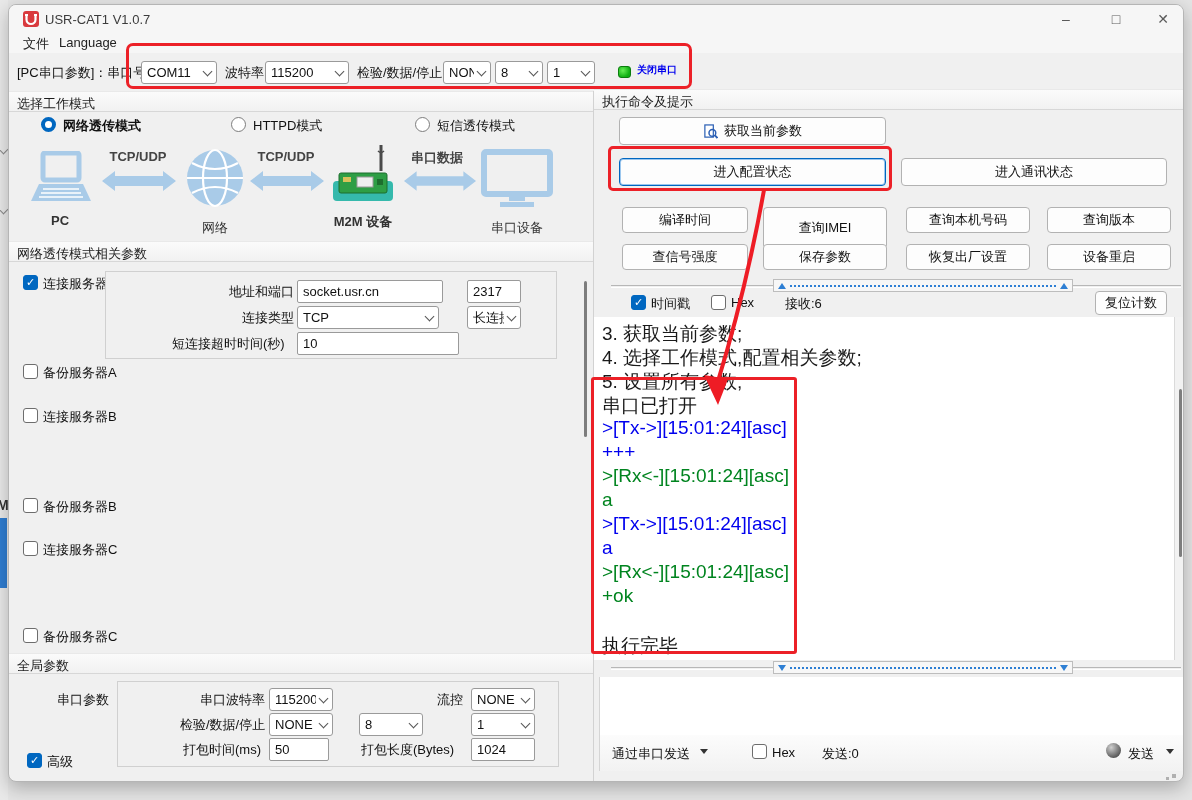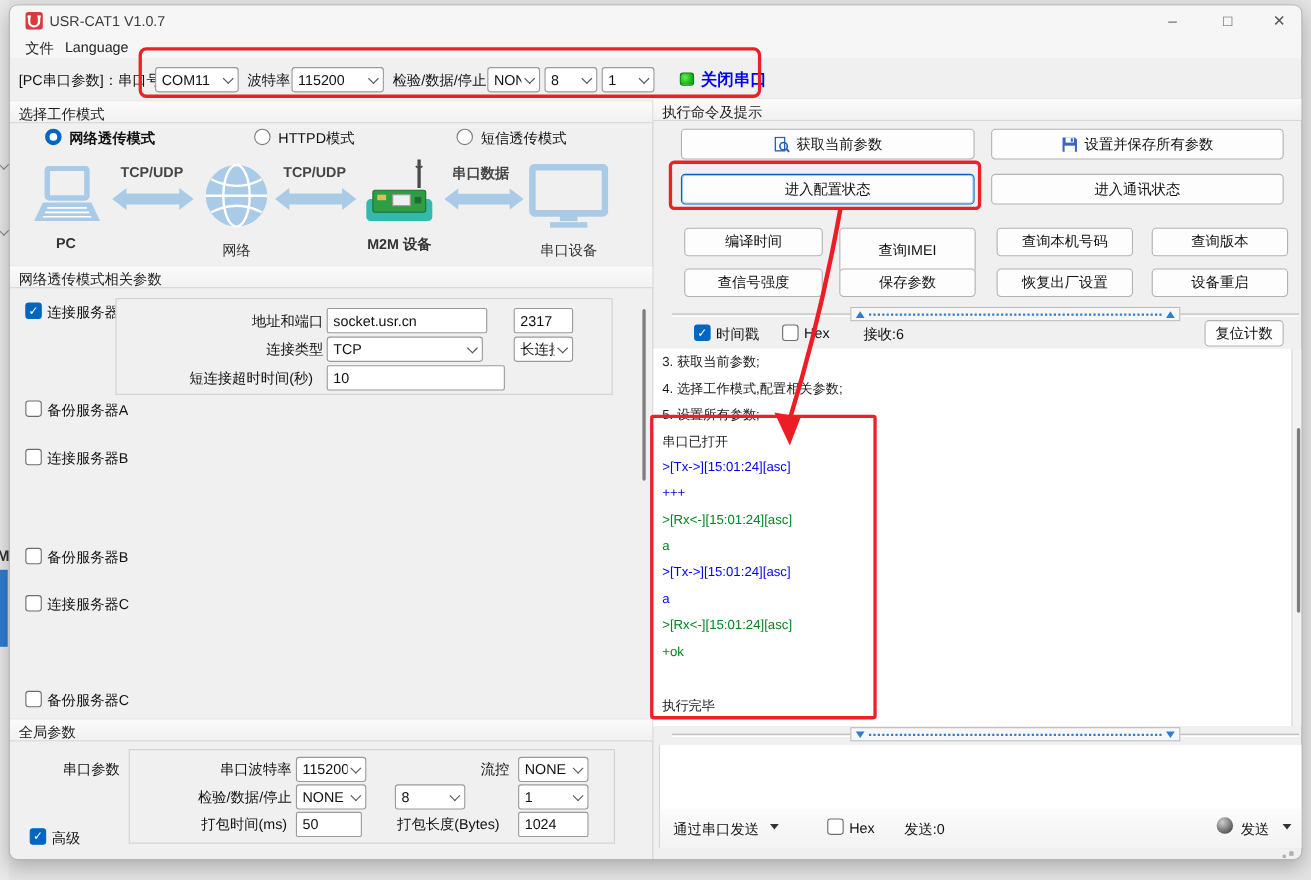--- a/index.html
+++ b/index.html
@@ -25,21 +25,21 @@
   .combo { position:absolute; height:23px; background:#fff; border:1px solid #9a9a9a; border-radius:3px;
            display:flex; align-items:center; justify-content:space-between; padding:0 5px; font-size:13px; color:#111;
            overflow:hidden; white-space:nowrap; }
   .combo .val { overflow:hidden; white-space:nowrap; }
   .chev { width:7px; height:7px; border-right:1.4px solid #555; border-bottom:1.4px solid #555;
           transform:rotate(45deg); flex:0 0 auto; margin-left:4px; margin-top:-3px; }
   .input { position:absolute; height:23px; background:#fff; border:1px solid #9a9a9a; border-radius:2px;
            font-size:13px; color:#111; padding:0 5px; font-family:inherit; }
   .led { position:absolute; width:13px; height:12px; border-radius:3px;
          background:radial-gradient(circle at 35% 35%, #66ee55, #0fae12 70%); border:1px solid #0a7d0d; }
-  .close-serial { position:absolute; font-size:15px; font-weight:bold; color:#0000ee; }
+  .close-serial { position:absolute; font-size:10px; font-weight:bold; color:#0000ee; }
 
   
   .sec-header { position:absolute; height:21px; background:linear-gradient(#fbfbfb,#f1f1f1);
                 border-top:1px solid #e9e9e9; border-bottom:1px solid #d7d7d7;
                 font-size:13px; color:#1c1c1c; padding:3px 8px; }
   .divider-v { position:absolute; background:#d2d2d2; width:1px; }
 
   
   .radio { position:absolute; width:15px; height:15px; border-radius:50%; background:#fff; border:1px solid #7d7d7d; }
   .radio.sel { border:4.5px solid #0067c0; }
@@ -59,21 +59,21 @@
   .groove { position:absolute; height:3px; border-top:1px solid #b7b7b7; border-bottom:1px solid #fff; }
   .track { position:absolute; height:13px; background:#f7f7f7; border:1px solid #bdbdbd;
            display:flex; align-items:center; padding:0 4px; }
   .dotted { flex:1; border-top:2px dotted #2e7fd4; margin:0 4px; }
   .tri-up { width:0; height:0; border-left:4px solid transparent; border-right:4px solid transparent; border-bottom:6px solid #2e7fd4; }
   .tri-down { width:0; height:0; border-left:4px solid transparent; border-right:4px solid transparent; border-top:6px solid #2e7fd4; }
   .vscroll-track { position:absolute; background:#f2f2f2; border-left:1px solid #dadada; }
   .vscroll-thumb { position:absolute; width:3px; background:#7d7d7d; border-radius:2px; }
 
   
-  .log-area { position:absolute; background:#fff; font-size:12px; overflow:hidden; }
+  .log-area { position:absolute; background:#fff; font-size:19px; overflow:hidden; }
   .log-line { position:absolute; left:8px; white-space:pre; }
   .c-black { color:#1a1a1a; } .c-blue { color:#0000ee; } .c-green { color:#00841f; }
 
   
   .red-box { position:absolute; border:3px solid #ec2027; pointer-events:none; z-index:50; }
   .anno-svg { position:absolute; pointer-events:none; z-index:51; }
 
   
   .edge-left { position:absolute; left:0; top:0; width:8px; height:800px; background:#e9e9e9; }
   .desk-strip { position:absolute; left:0; top:782px; width:1192px; height:18px; background:#dbdbdb; border-top:1px solid #c4c4c4; }
@@ -275,29 +275,20 @@
 
     <div class="sec-header" style="left:585px;top:84px;width:591px">执行命令及提示</div>
 
     <div class="btn" style="left:610px;top:112px;width:267px;height:28px">
       <svg width="15" height="15" viewBox="0 0 16 16">
         <rect x="2" y="1" width="9" height="13" fill="#fff" stroke="#2b5fb4" stroke-width="1.3"></rect>
         <circle cx="10" cy="9.5" r="3.6" fill="none" stroke="#2b5fb4" stroke-width="1.6"></circle>
         <line x1="12.7" y1="12.2" x2="15.4" y2="15" stroke="#2b5fb4" stroke-width="2"></line>
       </svg>
       <span>获取当前参数</span>
-    </div>
-    <div class="btn" style="left:892px;top:112px;width:266px;height:28px">
-      <svg width="15" height="15" viewBox="0 0 16 16">
-        <path d="M1 1 h12 l2 2 v12 h-14 z" fill="#3a66c0"></path>
-        <rect x="4" y="1" width="8" height="5" fill="#fff"></rect>
-          <rect x="9" y="1.8" width="2" height="3.4" fill="#3a66c0"></rect>
-        <rect x="3" y="9" width="10" height="6" fill="#fff"></rect>
-      </svg>
-      <span>设置并保存所有参数</span>
     </div>
     <div class="btn" style="left:892px;top:153px;width:266px;height:28px">
       <span>进入通讯状态</span>
     </div>
     <div class="btn focus" style="left:610px;top:153px;width:267px;height:28px">
       <span>进入配置状态</span>
     </div>
 
     <div class="btn" style="left:613px;top:202px;width:126px;height:26px">
         <span>编译时间</span>

